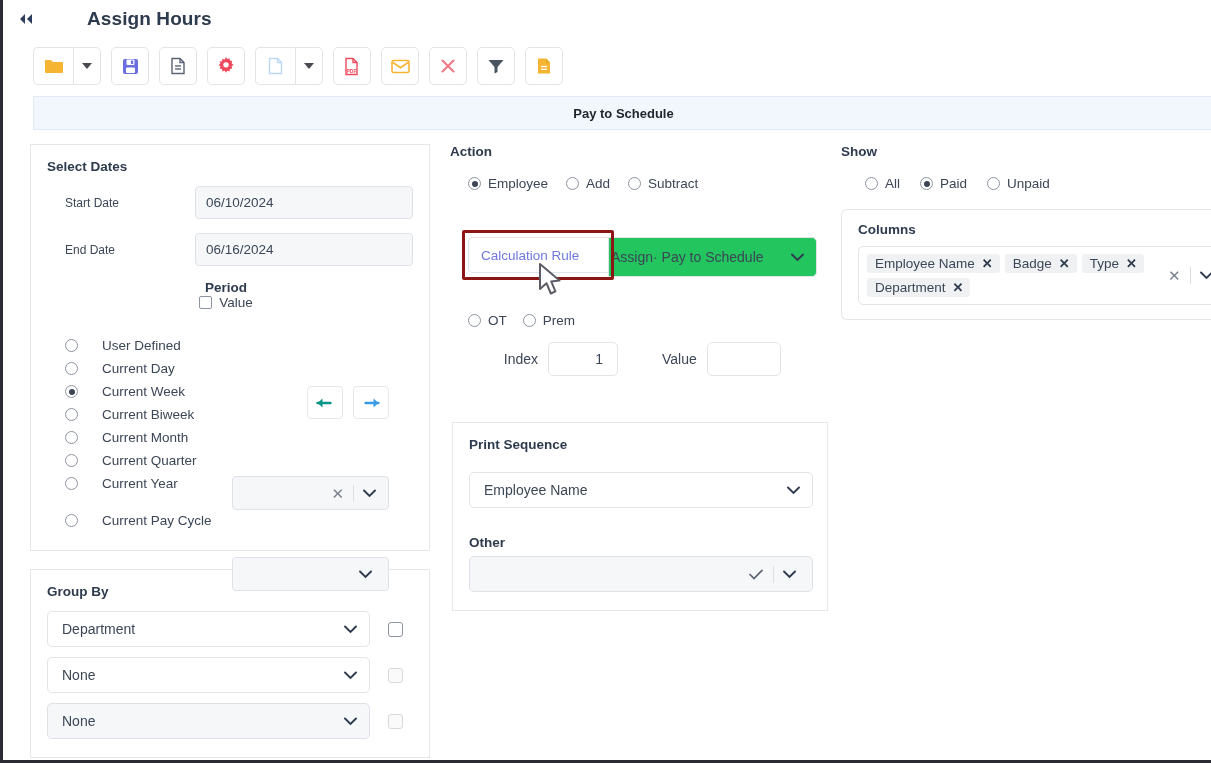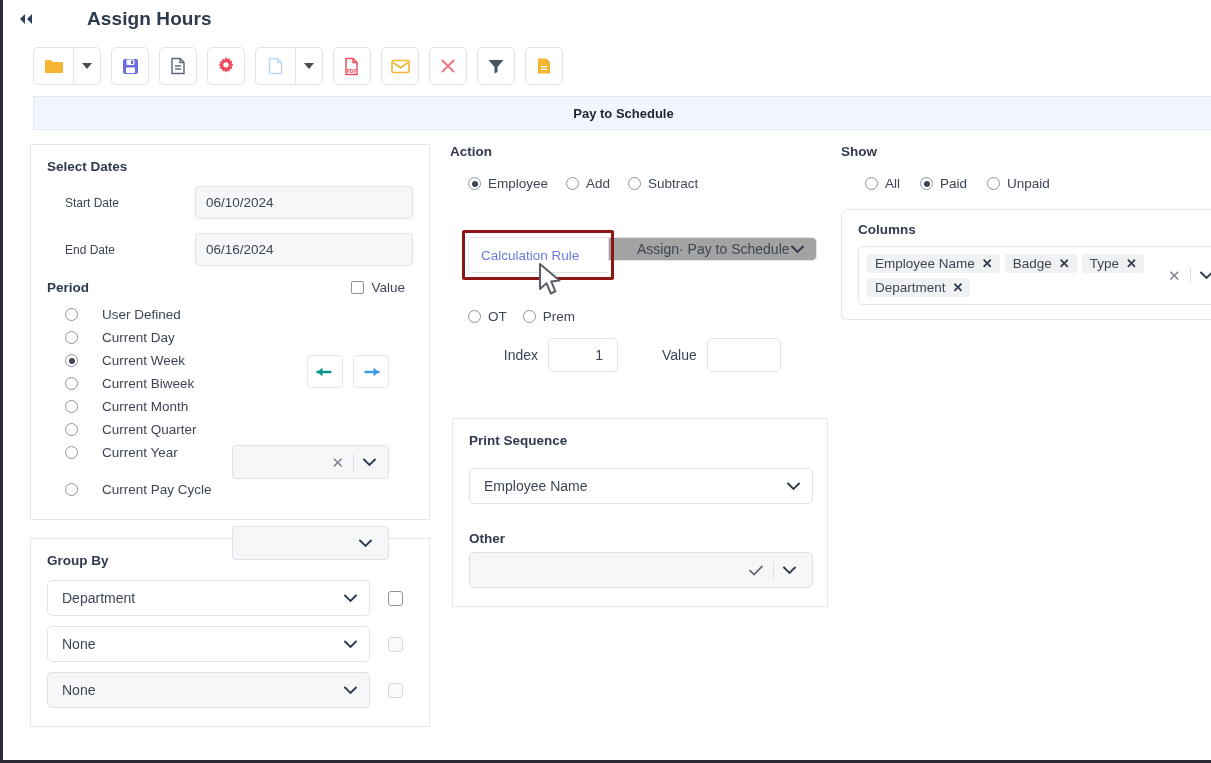--- a/index.html
+++ b/index.html
@@ -126,21 +126,21 @@
     width: 218px; height: 33px;
     border: 1px solid #dfe1e6; border-radius: 4px;
     background: #f6f7f9;
     font-size: 13.5px; color: #3c4656;
     padding: 0 10px;
     font-family: "Liberation Sans", sans-serif;
   }
 
   .period-head {
     display: flex; align-items: center; justify-content: space-between;
-    margin: 8px 0 8px 0; padding-right: 8px;
+    margin: 8px 0 24px 0; padding-right: 8px; flex-direction: column;
   }
   .chk-wrap { display: flex; align-items: center; gap: 7px; }
   .chkbox {
     width: 13px; height: 13px; border: 1.5px solid #8d93a0;
     border-radius: 2px; background: #fff; display:inline-block;
     cursor: pointer;
   }
   .chk-label { font-size: 13.5px; color: #3c4656; }
 
   .radio-list { position: relative; }
@@ -221,24 +221,24 @@
     pointer-events: none;
   }
   .calc-btn {
     width: 140px; height: 36px;
     border: 1px solid #e3e4e8; border-right: none;
     border-radius: 5px 0 0 5px; background: #fff;
     display: flex; align-items: center; padding-left: 12px;
     font-size: 13.5px; color: #6e78e0; cursor: pointer;
   }
   .calc-select {
-    width: 209px; height: 24px;
-    border: 1px solid #e3e4e8; border-radius: 0 5px 5px 0; background: #a3a3a3;
+    width: 209px; height: 40px;
+    border: 1px solid #e3e4e8; border-radius: 0 5px 5px 0; background: #22c55e;
     display: flex; align-items: center; justify-content: space-between;
-    padding: 0 12px 0 28px; font-size: 14px; color: #3c4656; cursor: pointer;
+    padding: 0 12px 0 2px; font-size: 14px; color: #3c4656; cursor: pointer;
   }
   .cursor-ptr {
     position: absolute; left: 68px; top: 24px;
     pointer-events: none;
   }
 
   .otprem { display: flex; align-items: center; gap: 16px; margin: 32px 0 0 18px; }
   .idxrow { display: flex; align-items: center; margin: 10px 0 0 18px; }
   .idx-label { font-size: 14px; color: #3c4656; width: 80px; text-align: right; padding-right: 10px;}
   .idx-input {

